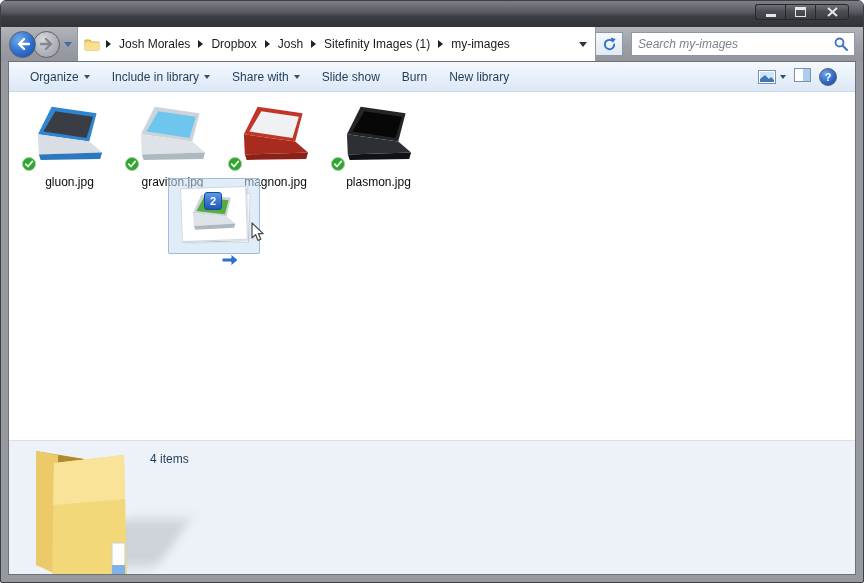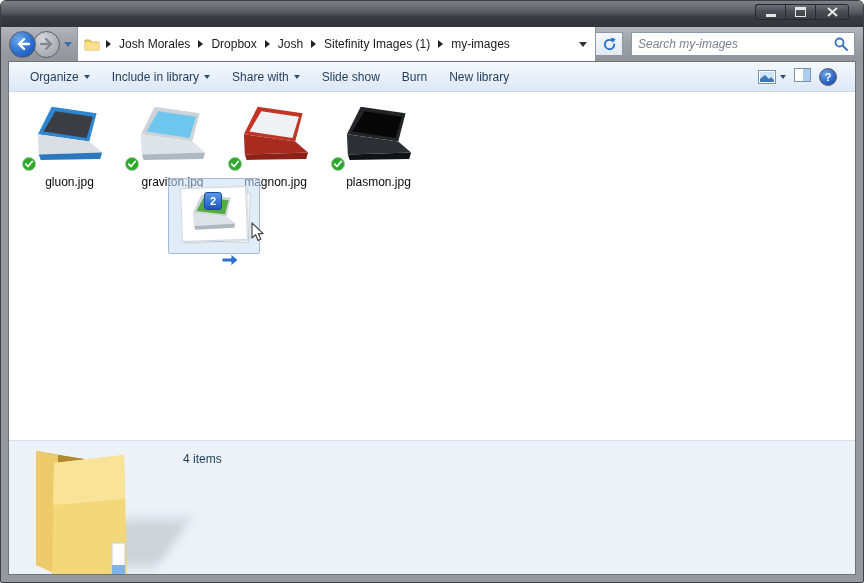--- a/index.html
+++ b/index.html
@@ -102,21 +102,21 @@
     display:flex; align-items:center; justify-content:center; z-index:6; }
   .move-arrow { position:absolute; left:213px; top:161px; z-index:6; }
   .cursor { position:absolute; left:242px; top:130px; z-index:7; }
 
   
   .details-pane { height:134px; flex:0 0 134px; position:relative;
     background:#edf2f9; border-top:1px solid #d9e0ea; overflow:hidden; }
   .big-folder { position:absolute; left:23px; top:6px; }
   .folder-shadow { position:absolute; left:95px; top:78px; width:70px; height:48px;
     background:rgba(110,115,120,0.25); filter:blur(6px); transform:skewX(-35deg); }
-  .item-count { position:absolute; left:174px; top:11px; font-size:12px; color:#1e3c5a; }
+  .item-count { position:absolute; left:141px; top:11px; font-size:12px; color:#1e3c5a; }
 </style>
 </head>
 <body>
 
 <div class="window">
 
   <div class="titlebar">
     <span></span>
     <div class="win-controls">
       <div class="win-btn">

